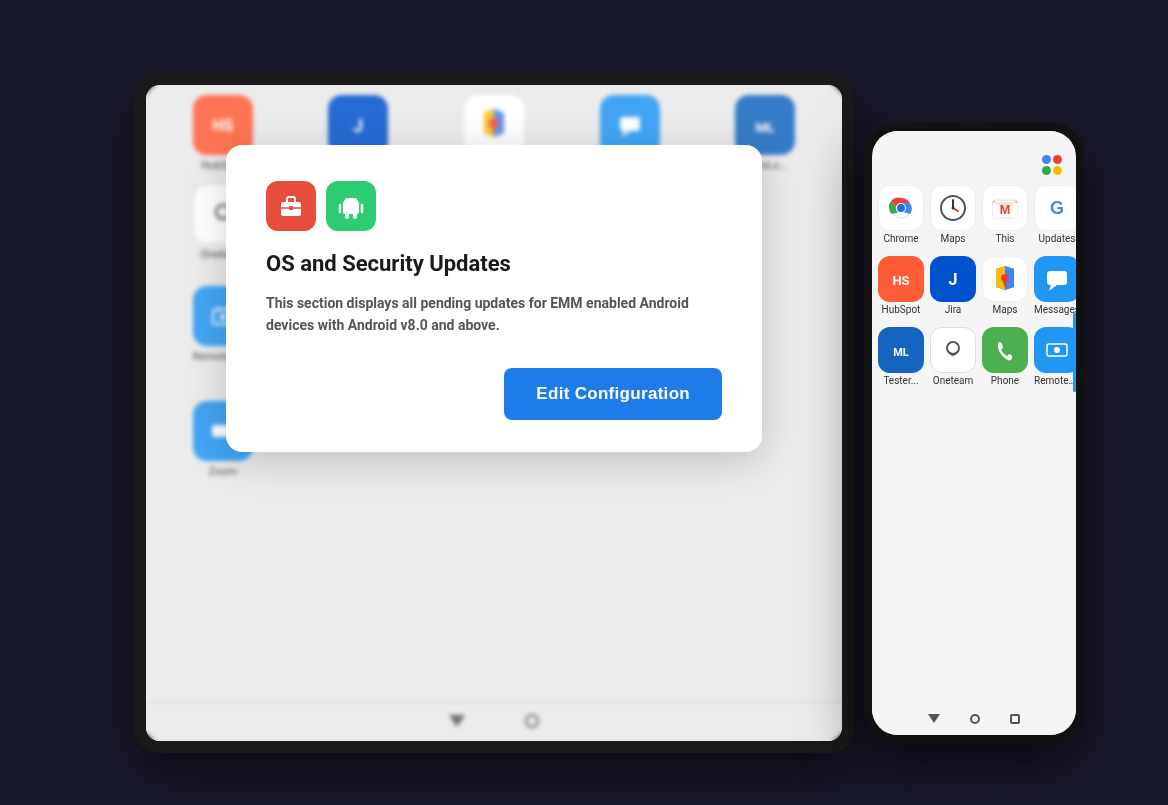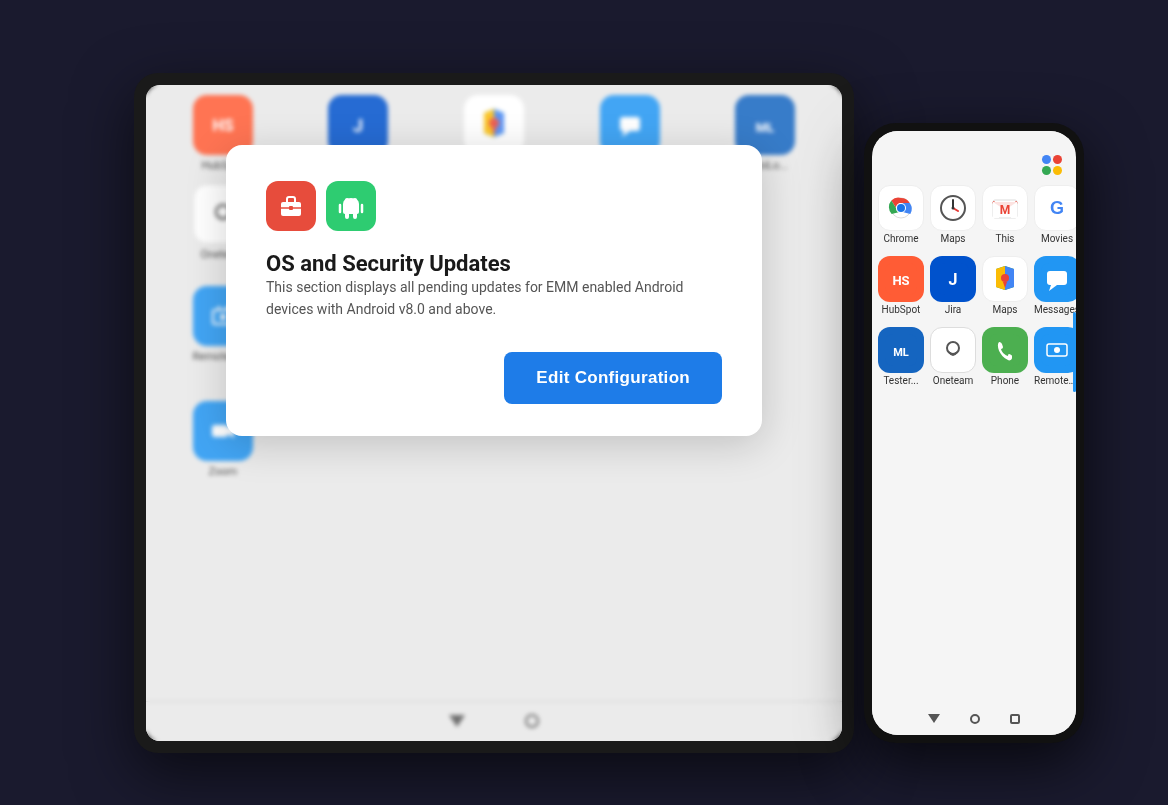--- a/index.html
+++ b/index.html
@@ -247,27 +247,29 @@
       align-items: center;
       justify-content: center;
       color: white;
       font-size: 24px;
     }
 
     .modal-title {
       font-size: 22px;
       font-weight: 700;
       color: #1a1a1a;
+      margin-bottom: 16px;
     }
 
     .modal-description {
       font-size: 14px;
       color: #555;
       line-height: 1.6;
       margin-bottom: 32px;
+      font-weight: bold;
     }
 
     .modal-footer {
       display: flex;
       justify-content: flex-end;
     }
 
     .edit-config-btn {
       background: #1e7ce8;
       color: white;
@@ -572,21 +574,21 @@
           <span class="phone-app-label">This</span>
         </div>
 
         <div class="phone-app-item">
           <div class="phone-app-icon" style="background:white;border:1px solid #eee;">
             <svg width="32" height="32" viewBox="0 0 32 32">
               <rect width="32" height="32" rx="8" fill="white"></rect>
               <text x="16" y="22" text-anchor="middle" fill="#4285F4" font-size="18" font-weight="bold" font-family="Arial">G</text>
             </svg>
           </div>
-          <span class="phone-app-label">Movies</span>
+          <span class="phone-app-label">Updates</span>
         </div>
       </div>
 
       <div class="phone-app-grid">
         <div class="phone-app-item">
           <div class="phone-app-icon" style="background:#ff5c35;">
             <svg width="32" height="32" viewBox="0 0 32 32">
                 <rect width="32" height="32" rx="8" fill="#ff5c35"></rect>
                 <text x="16" y="22" text-anchor="middle" fill="white" font-size="13" font-weight="bold">HS</text>
               </svg>

